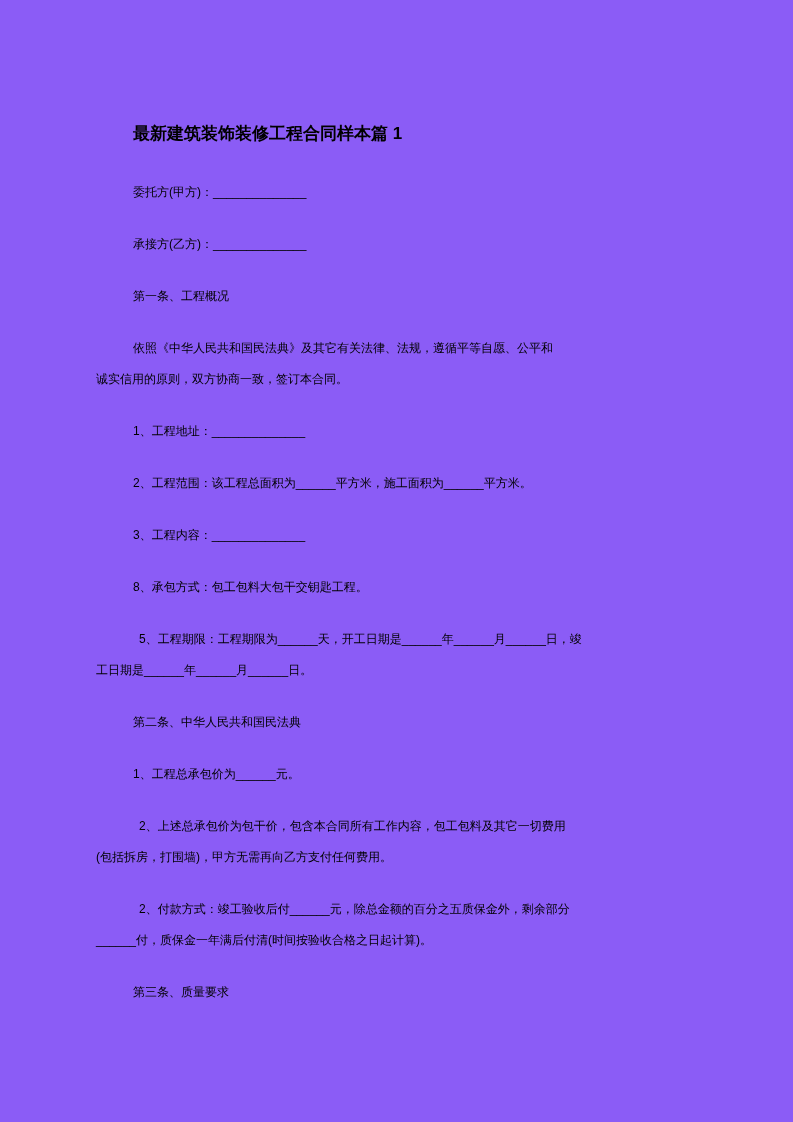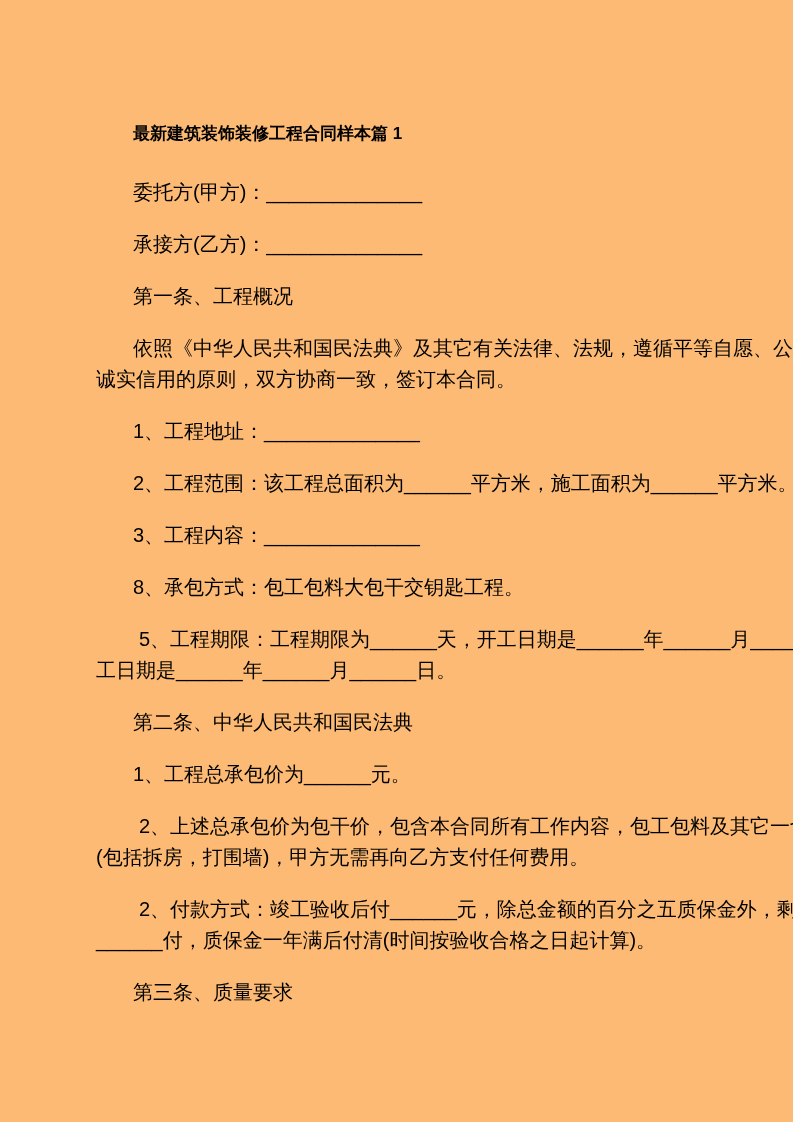--- a/index.html
+++ b/index.html
@@ -9,25 +9,25 @@
     background: #ffffff;
     color: #000000;
     font-family: "Liberation Sans", "DejaVu Sans", sans-serif;
   }
   .page {
     box-sizing: border-box;
     width: 793px;
     height: 1122px;
     padding: 118px 0 0 96px;
     overflow: hidden;
-    background: #fdba74;
+    background: #8b5cf6;
   }
   .para {
     margin: 0 0 21px 0;
-    font-size: 20px;
+    font-size: 12px;
     line-height: 31px;
     white-space: pre;           
     text-indent: 37px;          
     font-weight: normal;
   }
   .doc-title {
     font-size: 17px;
     font-weight: bold;
     margin-bottom: 28px;
   }

